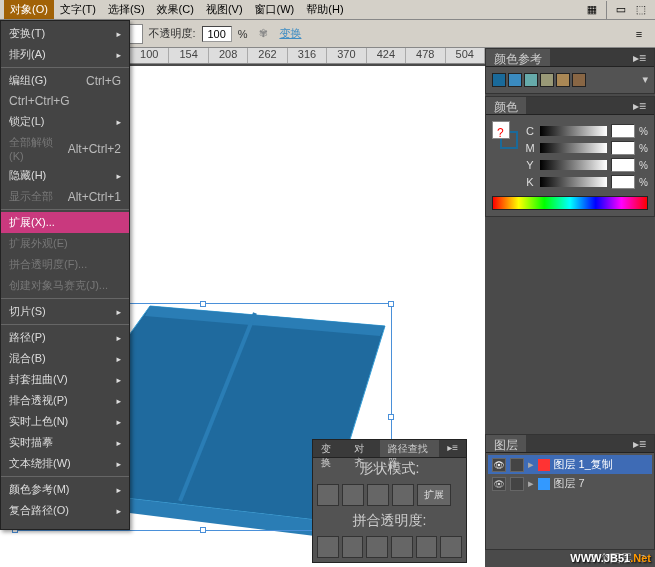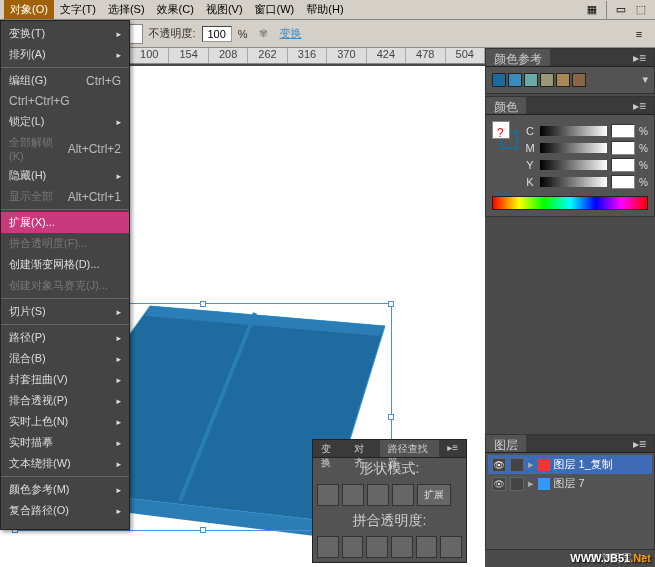--- a/index.html
+++ b/index.html
@@ -132,24 +132,24 @@
     </div>
     <div class="mi disabled">
       <span>显示全部</span>
       <span class="sc">Alt+Ctrl+1</span>
     </div>
     <div class="sep"></div>
     <div class="mi hl">
       <span>扩展(X)...</span>
     </div>
     <div class="mi disabled">
+      <span>扩展外观(E)</span>
+    </div>
+    <div class="mi disabled">
       <span>拼合透明度(F)...</span>
-    </div>
-    <div class="mi">
-      <span>创建渐变网格(D)...</span>
     </div>
     <div class="mi disabled">
       <span>创建对象马赛克(J)...</span>
     </div>
     <div class="sep"></div>
     <div class="mi">
       <span>切片(S)</span>
       <span class="arrow">▸</span>
     </div>
     <div class="sep"></div>

